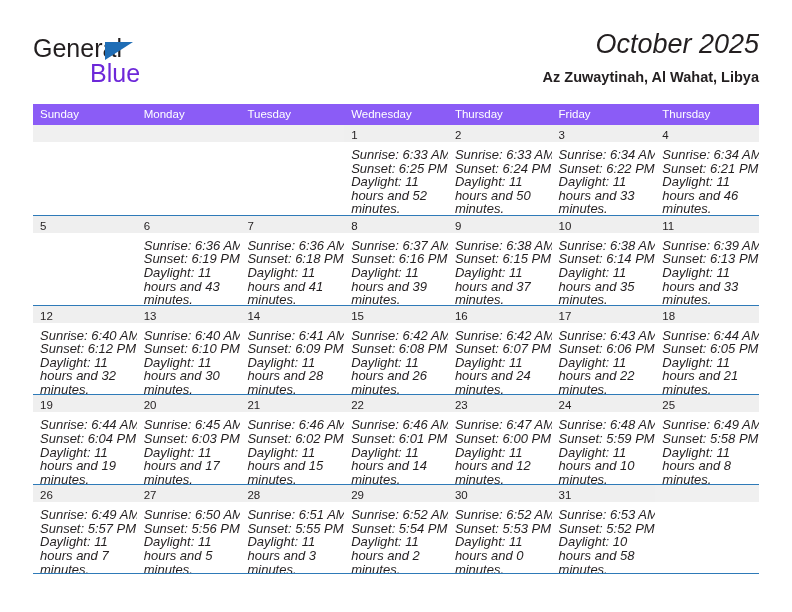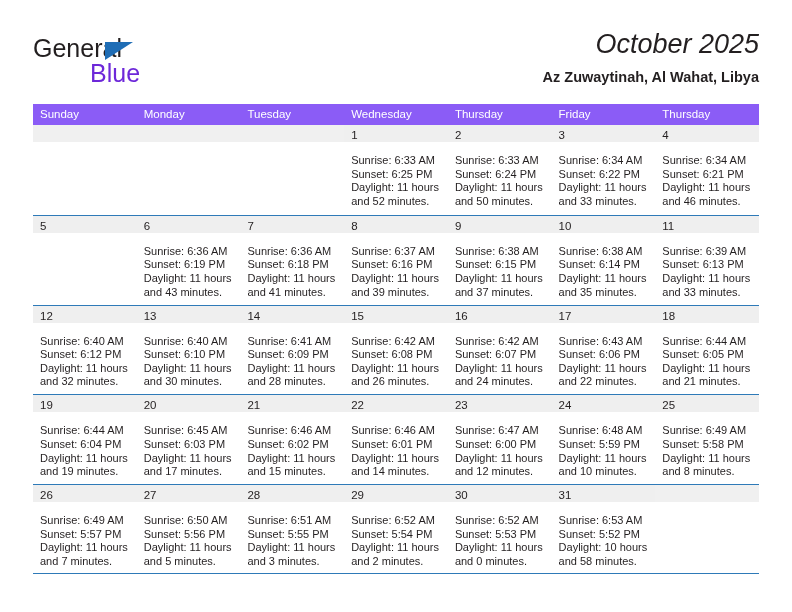--- a/index.html
+++ b/index.html
@@ -130,24 +130,25 @@
     background: #efefef;
     padding-left: 7px;
     box-sizing: border-box;
   }
   .daynum {
     font-size: 11.5px;
     line-height: 17px;
     color: #231f20;
   }
   .day-info {
-    padding: 12px 6px 0 7px;
-    font-size: 11px;
+    padding: 6px 6px 0 7px;
+    font-size: 13px;
     line-height: 13.6px;
     color: #231f20;
+    font-style: italic;
   }
   .day-info div { white-space: nowrap; }
   .day-info .daylight-line { white-space: normal; }
 </style>
 </head>
 <body>
 
 <div class="page">
 
   <div class="header">

